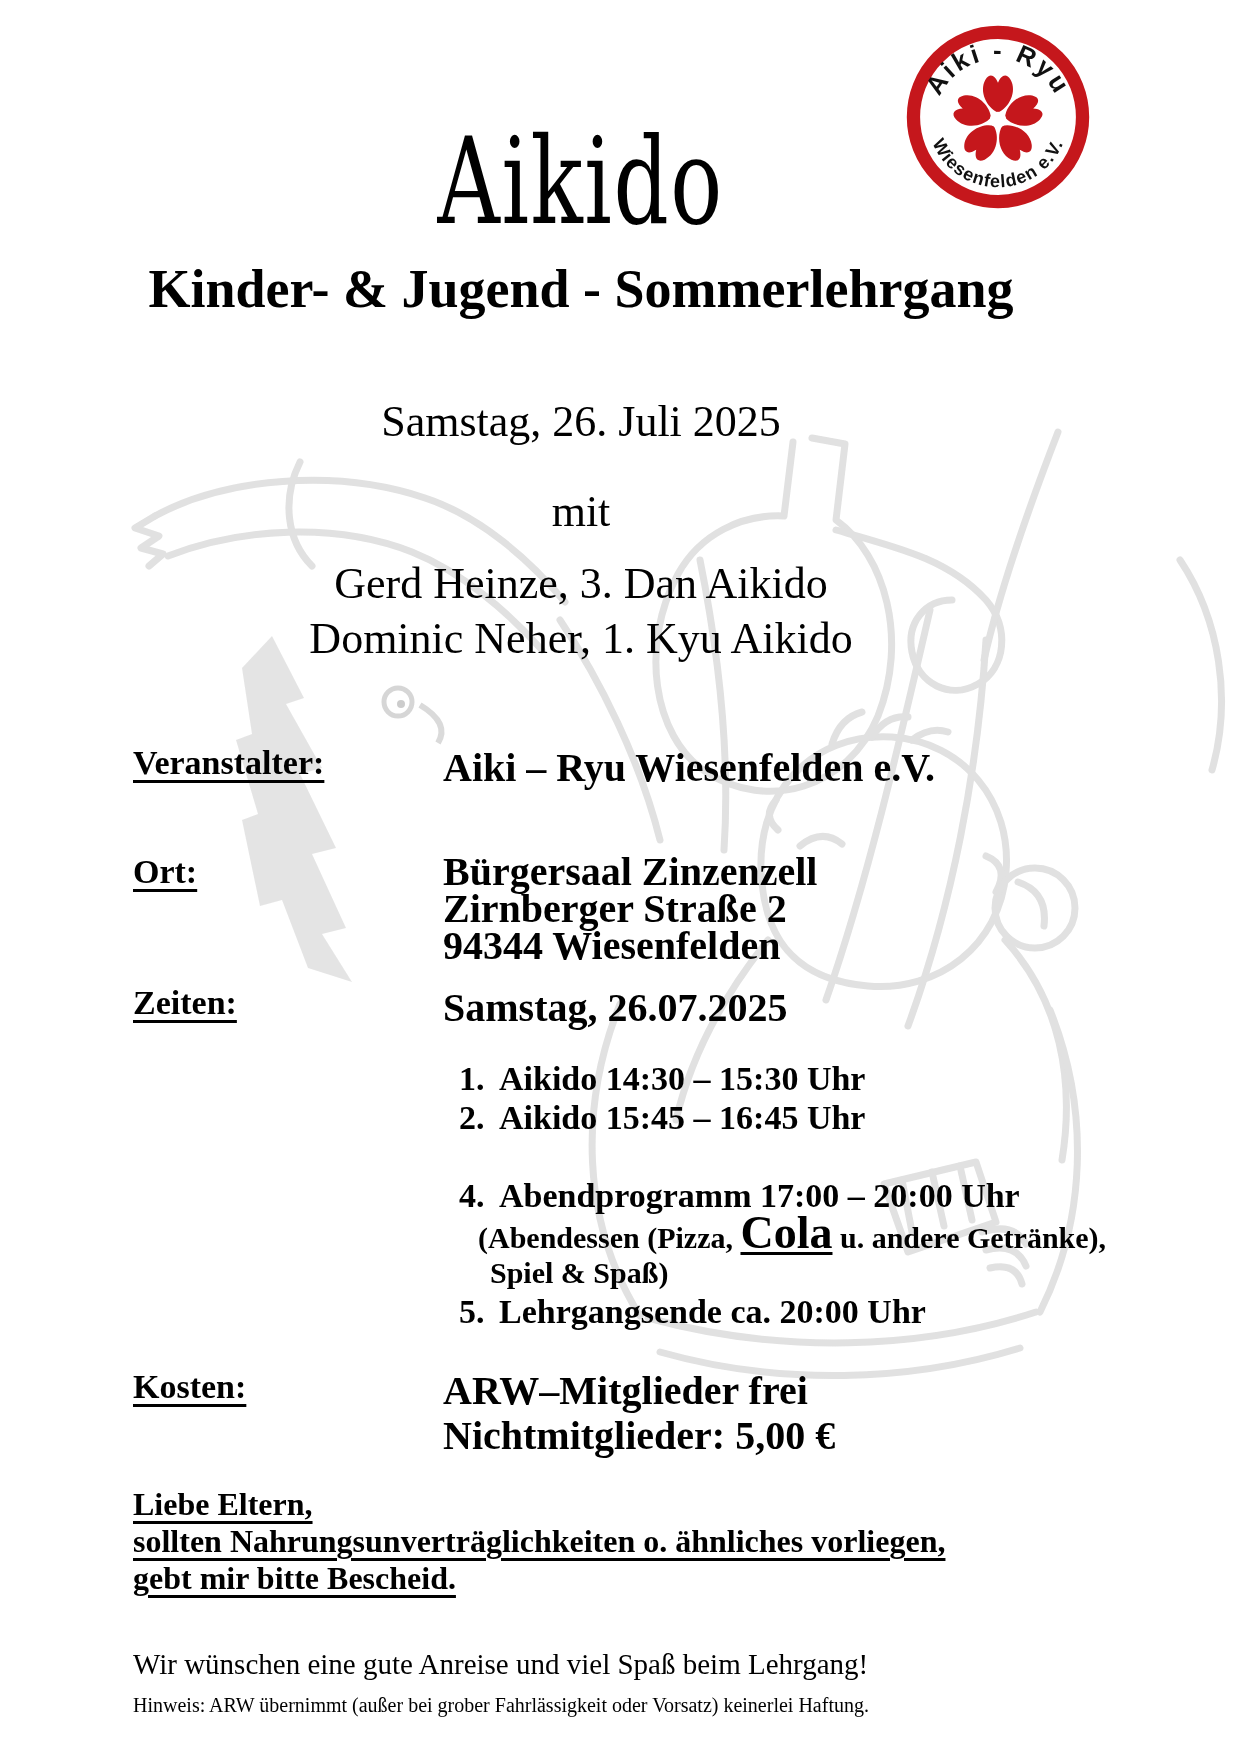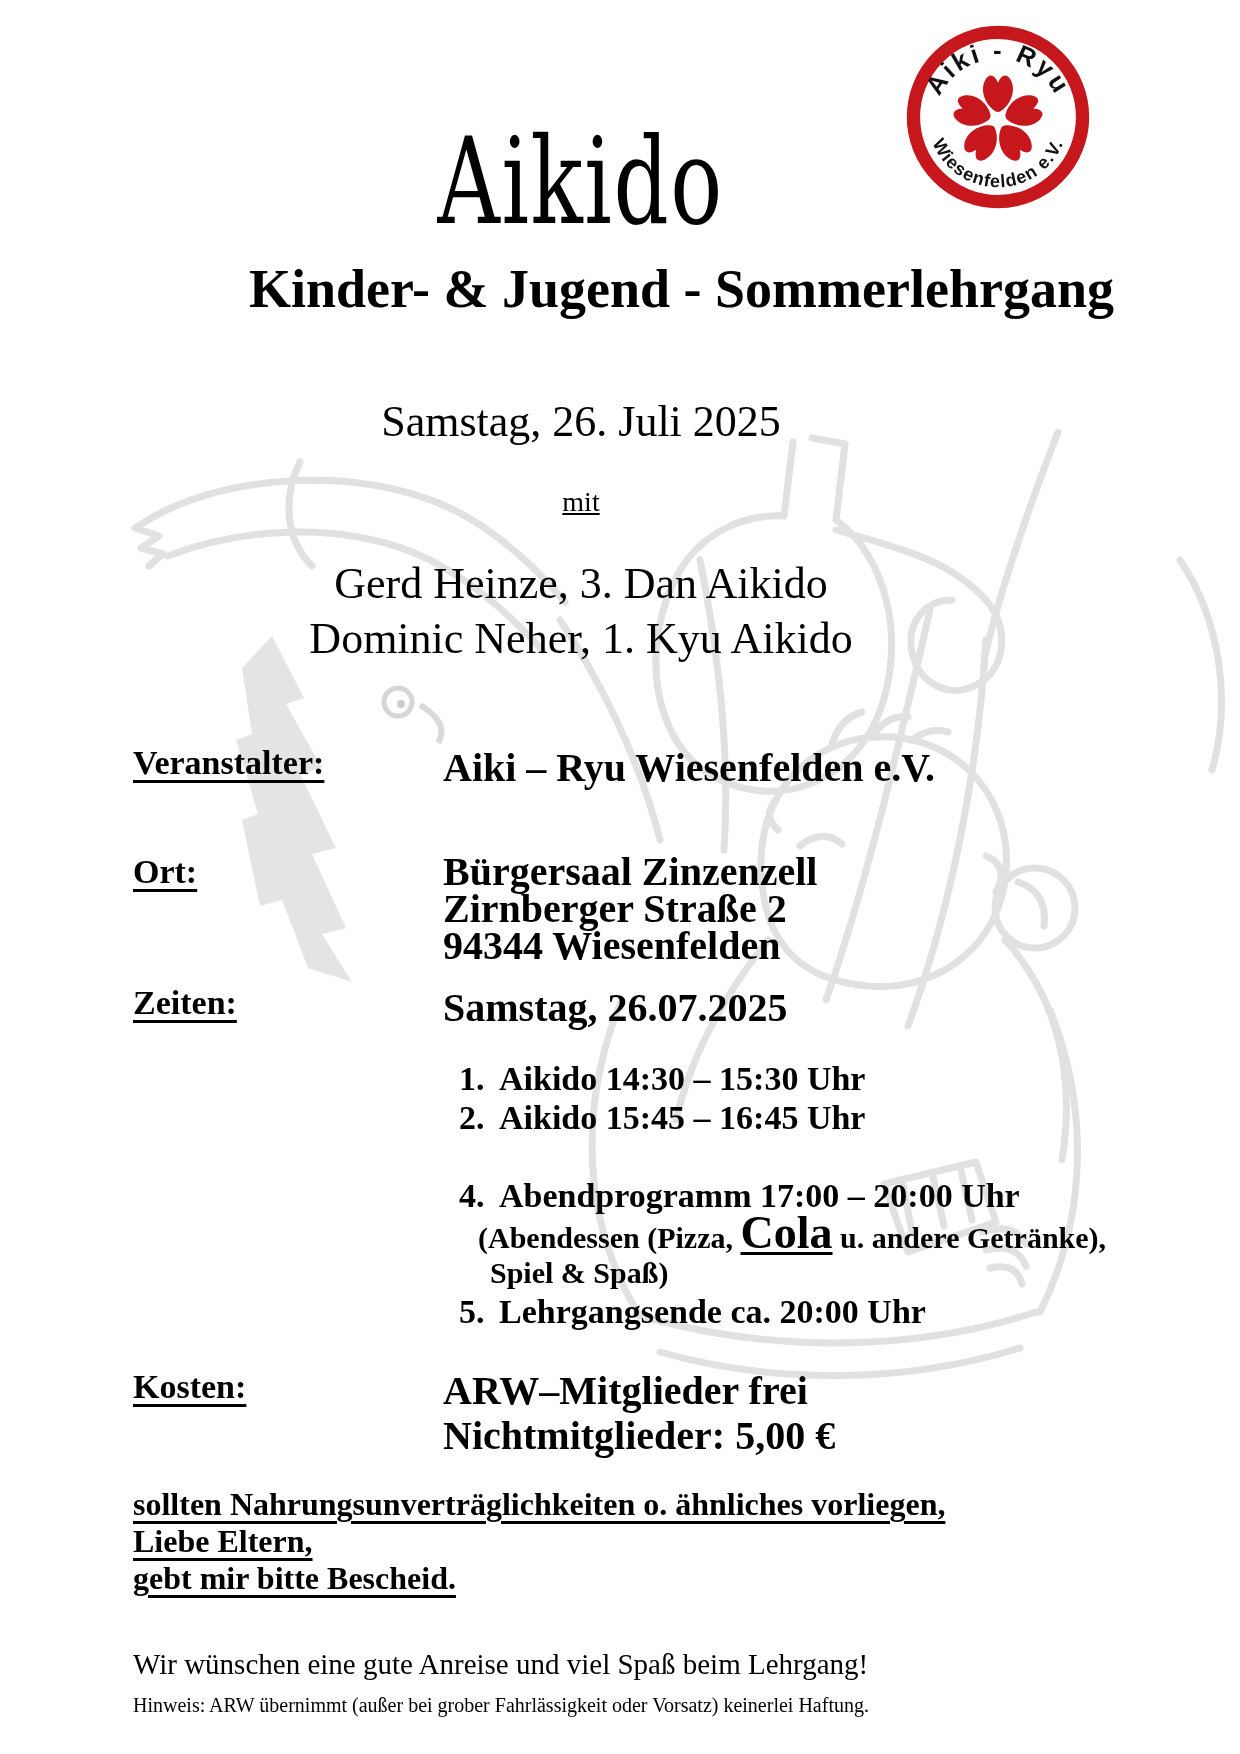--- a/index.html
+++ b/index.html
@@ -9,23 +9,23 @@
     background:#ffffff; color:#000; overflow:hidden;
   }
   .abs { position:absolute; white-space:nowrap; }
   .centered { left:0; width:1114px; text-align:center;padding-left:48px; }
 
   .title {
     top:112px; font-family:"DejaVu Serif", serif; font-size:120px;
     letter-spacing:2px;
   }
   .title span{ display:inline-block; transform:scaleX(0.72); transform-origin:center; }
-  .heading { top:258px; font-size:54px; font-weight:bold;text-align:right; }
+  .heading { top:258px; font-size:54px; font-weight:bold; }
   .dateline { top:396px; font-size:44px; }
-  .mitline  { top:486px; font-size:28px;text-decoration:underline; }
+  .mitline  { top:486px; font-size:44px; }
   .instr1   { top:558px; font-size:44px; }
   .instr2   { top:613px; font-size:44px; }
 
   .label {
     left:133px; font-size:34px; font-weight:bold;
     text-decoration:underline; text-decoration-thickness:3px; text-underline-offset:6px;
   }
   .value { left:443px; font-size:40px; font-weight:bold; }
   .vline { line-height:37px; }
 
@@ -152,21 +152,21 @@
     <span class="num">5.</span><span>Lehrgangsende ca. 20:00 Uhr</span>
   </div>
 
   <div class="abs label" style="top:1368px">Kosten:</div>
   <div class="abs value kosten-lines" style="top:1368px">
     <div>ARW–Mitglieder frei</div>
     <div>Nichtmitglieder: 5,00 €</div>
   </div>
 
   <div class="abs parents" style="top:1486px">
+    <div>Liebe Eltern,</div>
     <div>sollten Nahrungsunverträglichkeiten o. ähnliches vorliegen,</div>
-    <div>Liebe Eltern,</div>
     <div>gebt mir bitte Bescheid.</div>
   </div>
 
   <div class="abs closing">Wir wünschen eine gute Anreise und viel Spaß beim Lehrgang!</div>
   <div class="abs disclaimer">Hinweis:  ARW übernimmt (außer bei grober Fahrlässigkeit oder Vorsatz) keinerlei Haftung.</div>
 
 </div>
 
 </body></html>

